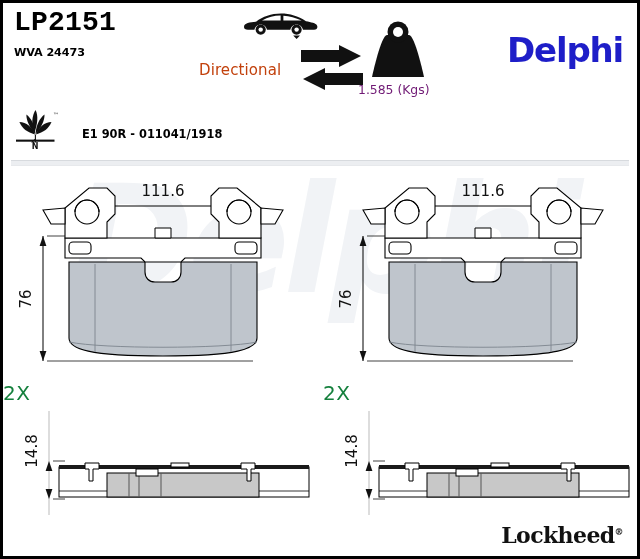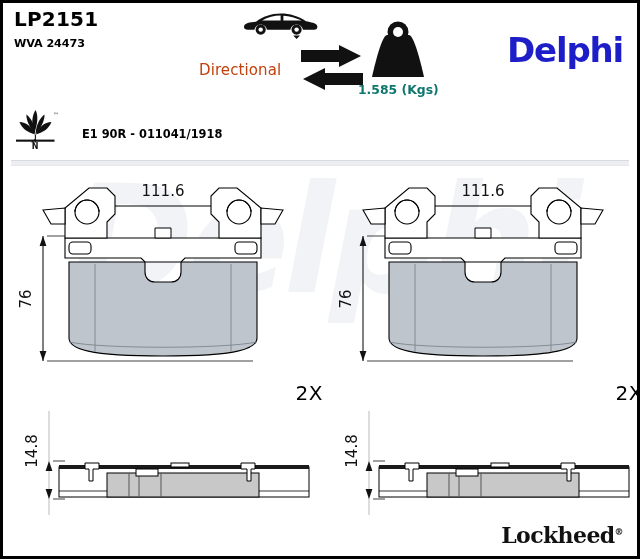--- a/index.html
+++ b/index.html
@@ -21,23 +21,24 @@
   
   #header{
     position:relative;
     height:152px;
     box-sizing:border-box;
   }
   #id-block{
     position:absolute;left:11px;top:5px;width:215px;
   }
   .part-no{
-    font-size:20px;font-weight:bold;color:#000;
+    font-size:28px;font-weight:bold;color:#000;
     letter-spacing:0.2px;line-height:1.1;
     margin:0 0 6px 0;
+    font-family:Liberation Mono, monospace;
   }
   .spec-line{
     font-size:11.2px;font-weight:bold;color:#000;
     line-height:1.27;letter-spacing:-0.1px;
     white-space:pre-line;
     margin:0;
   }
   .spec-gap{margin-top:7px;}
 
   
@@ -56,21 +57,21 @@
   #directional-label{
     position:absolute;left:196px;top:58px;
     font-size:15px;color:#c2410c;letter-spacing:0.1px;
   }
   #arrows-icon{position:absolute;left:298px;top:42px;width:62px;height:46px;}
 
   
   #weight-icon{position:absolute;left:367px;top:16px;width:56px;height:62px;}
   #weight-label{
     position:absolute;left:355px;top:79px;
-    font-size:12.4px;font-weight:bold;color:#0f766e;white-space:nowrap;
+    font-size:12.4px;font-weight:normal;color:#701a75;white-space:nowrap;
   }
 
   
   #brand{
     position:absolute;right:14px;top:27px;
     font-family:"DejaVu Sans", sans-serif;
     font-size:34px;font-weight:bold;
     color:#1e1ec8;
     letter-spacing:-1.2px;
     font-style:normal;
@@ -84,22 +85,22 @@
     border-bottom:1px solid #e7e9ec;
   }
 
   
   #drawings{
     position:absolute;left:0;top:163px;right:0;bottom:0;
   }
   .pad-cell{position:absolute;top:0;width:320px;height:260px;}
   .side-cell{position:absolute;top:245px;width:320px;height:110px;}
   .qty-label{
-    position:absolute;width:320px;text-align:right;top:215px;
-    font-size:20px;color:#000000;letter-spacing:0.5px;
+    position:absolute;width:320px;text-align:left;top:215px;
+    font-size:20px;color:#15803d;letter-spacing:0.5px;
   }
 
   
   #watermark{
     position:absolute;left:0;top:150px;width:640px;
     text-align:center;
     font-size:150px;font-weight:bold;
     color:#f1f3f6;
     letter-spacing:-6px;
     z-index:0;

